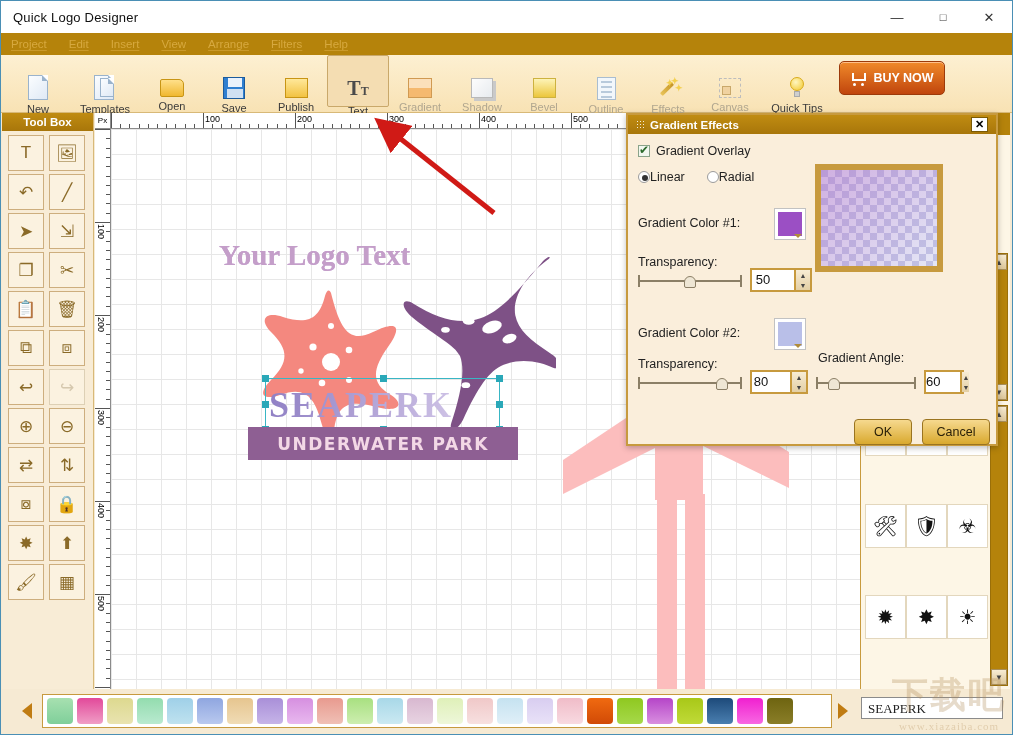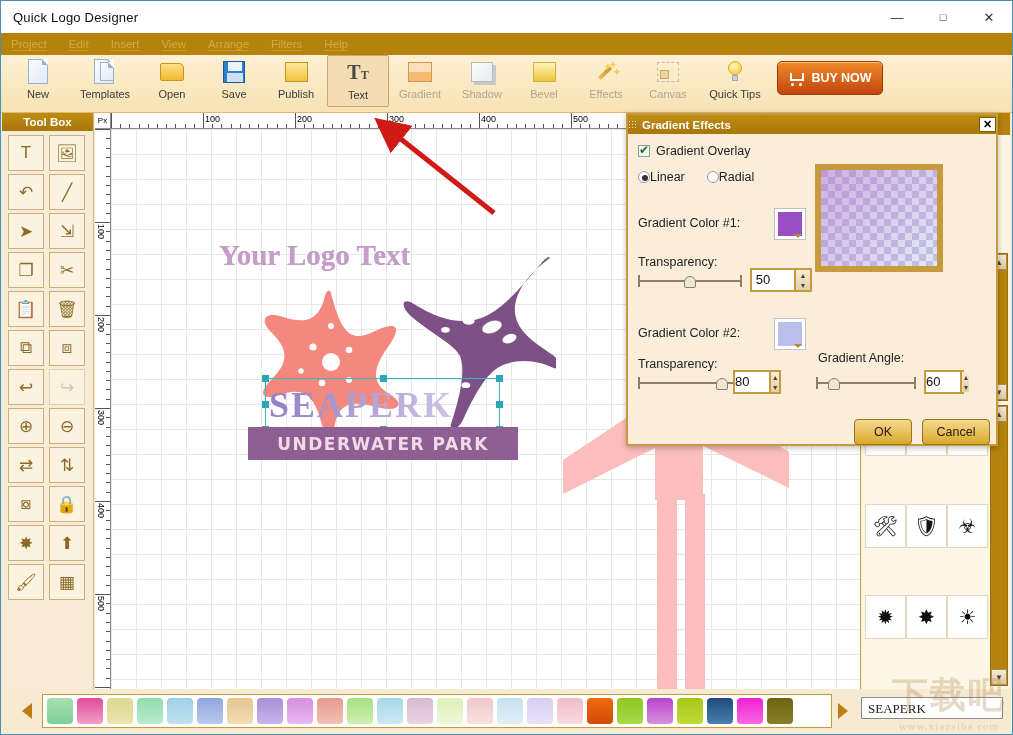--- a/index.html
+++ b/index.html
@@ -25,21 +25,21 @@
   .menubar { position:absolute; left:0; top:32px; width:1011px; height:22px;
              background:#b5830b; display:flex; align-items:center; padding-left:10px; }
   .menuitem { color:#d7a93f; font-size:11.5px; margin-right:22px; text-decoration:underline;
               text-decoration-color:#c9992a; text-underline-offset:2px; }
 
   
   .toolbar { position:absolute; left:0; top:54px; width:1011px; height:58px;
              background:linear-gradient(#fdf0d2,#f8e2b4); border-bottom:1px solid #d8b978;
              display:flex; align-items:flex-start; padding-left:6px; }
   .tbtn { width:62px; height:52px; display:flex; flex-direction:column; align-items:center;
-          justify-content:flex-start; padding-top:4px; }
+          justify-content:flex-start; padding-top:20px; }
   .tbtn.sel { background:#f6e3bc; border:1px solid #cda martin; }
   .tbtn.sel { border:1px solid #c9a86a; background:#f4ddb2; border-radius:2px; }
   .tbtn .lbl { font-size:11px; color:#3a3a3a; margin-top:3px; white-space:nowrap; }
   .tbtn.dim .lbl { color:#b0a68f; }
   .ticon { width:26px; height:26px; position:relative; }
 
   
   .pg { width:20px;height:25px;background:linear-gradient(135deg,#fbfdff,#dfe9f5);
         border:1px solid #9ab3cc; margin:0 auto; position:relative;}
   .pg:after{content:"";position:absolute;right:-1px;top:-1px;border-width:0 6px 6px 0;
@@ -156,21 +156,21 @@
   .arrowL { left:20px; border-top:8px solid transparent;border-bottom:8px solid transparent;border-right:10px solid #c07c12;}
   .arrowR { left:836px; border-top:8px solid transparent;border-bottom:8px solid transparent;border-left:10px solid #c07c12;}
   .nameBox { position:absolute; right:8px; top:8px; width:142px; height:22px; background:#fff;
              border:1px solid #8b8b8b; font-family:"Liberation Serif",serif; font-size:13px;
              line-height:22px; padding-left:6px; }
 
   
   .dialog { position:absolute; left:625px; top:112px; width:372px; height:333px;
             background:#faeedb; border:2px solid #c79a3e; box-shadow:0 2px 6px rgba(0,0,0,.25); z-index:40;}
   .dlg-title { height:19px; background:linear-gradient(#c08c12,#a8760a); color:#fff;
-               font-size:11.5px; font-weight:bold; display:flex; align-items:center; padding:0 0;}
+               font-size:11.5px; font-weight:bold; display:flex; align-items:center; padding:0 8px;}
   .grip { width:9px;height:9px; margin-right:5px;
           background-image:radial-gradient(#fff 40%, transparent 41%);
           background-size:3px 3px; opacity:.85;}
   .dlg-close { margin-left:auto; width:17px;height:15px; background:#fff; border:1px solid #7a5a05;
                color:#000; font-size:11px; font-weight:bold; display:flex; align-items:center;
                justify-content:center; line-height:1;}
   .dlg-body { position:relative; height:314px; }
   .chk { position:absolute; left:10px; top:10px; display:flex; align-items:center; gap:6px; }
   .chkbox { width:12px;height:12px;border:1px solid #8aa38a; background:#f2f7ef; position:relative;}
   .chkbox:after{content:"✔"; position:absolute; left:0px; top:-3px; font-size:12px; color:#2c6b2c;}
@@ -291,20 +291,31 @@
       <div class="lbl">Shadow</div>
     </div>
 
     <div class="tbtn dim">
       <div class="ticon">
           <div class="swatch-bevel"></div>
         </div>
       <div class="lbl">Bevel</div>
     </div>
 
+    <div class="tbtn dim">
+      <div class="ticon">
+        <div class="swatch-outline">
+            <i></i>
+            <i></i>
+            <i></i>
+            <i></i>
+          </div>
+      </div>
+      <div class="lbl">Outline</div>
+    </div>
 
     <div class="tbtn dim">
       <div class="ticon">
         <div class="wand">
             <i></i>
             <b style="left:15px;top:0">✦</b>
             <b style="left:19px;top:7px">✦</b>
             <b style="left:10px;top:2px">✦</b>
           </div>
       </div>
@@ -729,21 +740,21 @@
           <i style="background: rgb(185, 191, 232);"></i>
         </div>
 
       <div class="row-label" style="left:10px;top:223px">Transparency:</div>
       <div class="slider" style="left:10px;top:242px;width:104px">
         <div class="strack"></div>
           <div class="scap" style="left:0"></div>
           <div class="scap" style="right:0"></div>
         <div class="sknob" style="left:78px"></div>
       </div>
-      <div class="spin" style="left:105px;top:236px;width:48px">
+      <div class="spin" style="left:122px;top:236px;width:58px">
         <span class="val">80</span>
         <span class="arrows">
             <i>▲</i>
             <i>▼</i>
           </span>
       </div>
 
       <div class="row-label" style="left:190px;top:217px">Gradient Angle:</div>
       <div class="slider" style="left:188px;top:242px;width:100px">
         <div class="strack"></div>

